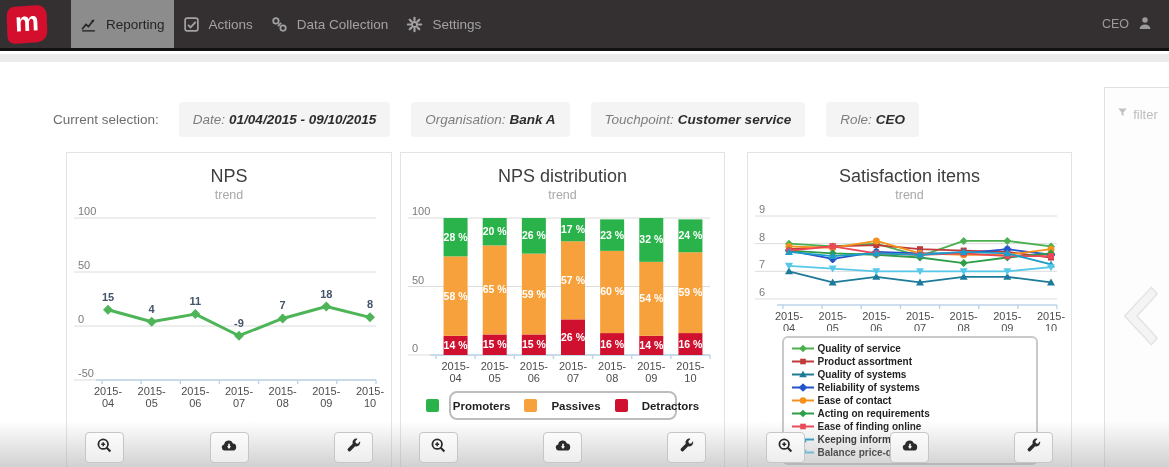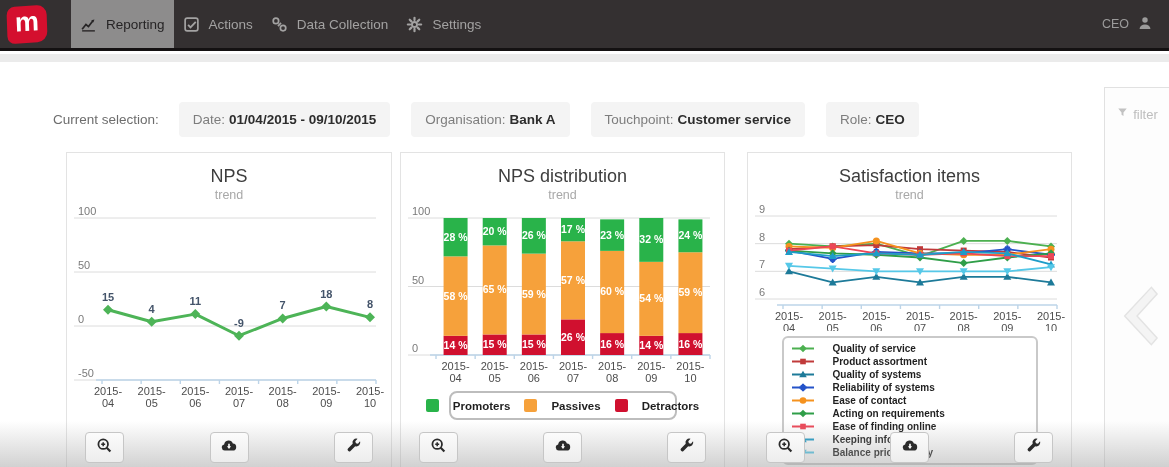--- a/index.html
+++ b/index.html
@@ -15,35 +15,35 @@
   .tab svg { display:block; }
   .nav-user { margin-left:auto; display:flex; align-items:center; gap:8px; color:#9c9b9b; font-size:12.5px; padding-right:16px; }
 
   .substrip { position:absolute; top:54px; left:0; right:0; height:8px; background:#ebebeb; }
   .content { position:absolute; top:62px; bottom:0; left:0; right:0; background:#fff;margin-top:9px; }
 
   
   .selection { position:absolute; top:31px; left:53px; display:flex; align-items:center; gap:20px; }
   .sel-label { font-size:13.5px; color:#6d6d6d; }
   .pills { display:flex; gap:21px; }
-  .pill { background:#f4f4f4; border-radius:4px; padding:10px 14px; font-size:13.5px; color:#7d7d7d; white-space:nowrap; cursor:pointer; }
+  .pill { background:#f4f4f4; border-radius:4px; padding:10px 14px; font-size:13.5px; color:#7d7d7d; white-space:nowrap; cursor:pointer;font-style:italic; }
   .pill b { color:#2d2d2d; font-weight:bold; margin-left:4px; }
 
   
   .card { position:absolute; top:81px; width:326px; height:319px; background:#fff; border:1px solid #e3e3e3; }
   .card.c0 { left:66px; } .card.c1 { left:400px; width:325px; } .card.c2 { left:747px; width:325px; }
   .card-title { margin-top:13px; text-align:center; font-size:18px; color:#3d3d3d; }
   .card-sub { text-align:center; font-size:12.5px; color:#a8a8a8; margin-top:1px; }
   .chart-svg { display:block; margin:3px auto 0; font-family:"Liberation Sans",sans-serif; }
 
   .legend-box { border:2px solid #bdbdbd; border-radius:8px; margin:4px auto 0; display:flex; align-items:center; justify-content:center; gap:14px; width:228px; padding:6px 8px; }
   .lg2-item { display:flex; align-items:center; gap:14px; font-size:11.5px; font-weight:bold; color:#1f1f1f; }
   .lg2-sw { width:13px; height:13px; border-radius:2px; display:inline-block; }
   .legend-box3 { border:2px solid #c9c9c9; border-radius:6px; margin:5px auto 0; width:256px; padding:5px 6px 5px 8px; display:flex; flex-wrap:wrap; column-gap:10px; row-gap:2px; }
-  .lg3-item { display:flex; align-items:center; gap:19px; font-size:10px; font-weight:bold; color:#1f1f1f; white-space:nowrap; }
+  .lg3-item { display:flex; align-items:center; gap:4px; font-size:10px; font-weight:bold; color:#1f1f1f; white-space:nowrap; }
 
   .card-toolbar { position:absolute; left:18px; right:18px; bottom:7px; display:flex; justify-content:space-between; z-index:6; }
   .tool-btn { width:39px; height:31px; border:1px solid #c6c6c6; border-radius:4px; background:linear-gradient(#fbfbfb,#ededed); display:flex; align-items:center; justify-content:center; cursor:pointer; color:#2b2b2b; }
 
   
   .filter-panel { position:absolute; top:16px; right:0; bottom:0; width:65px; background:#fdfdfd; border-left:1px solid #e1e1e1; border-top:1px solid #e1e1e1; }
   .filter-btn { display:flex; align-items:center; justify-content:center; gap:4px; color:#bdbdbd; font-size:13px; padding-top:18px; cursor:pointer; }
   .collapse { position:absolute; top:195px; left:12px; cursor:pointer; }
 
   .bottom-fade { position:absolute; left:0; right:0; bottom:0; height:46px; background:linear-gradient(rgba(190,190,190,0), rgba(164,164,164,0.5)); pointer-events:none; z-index:5; }

